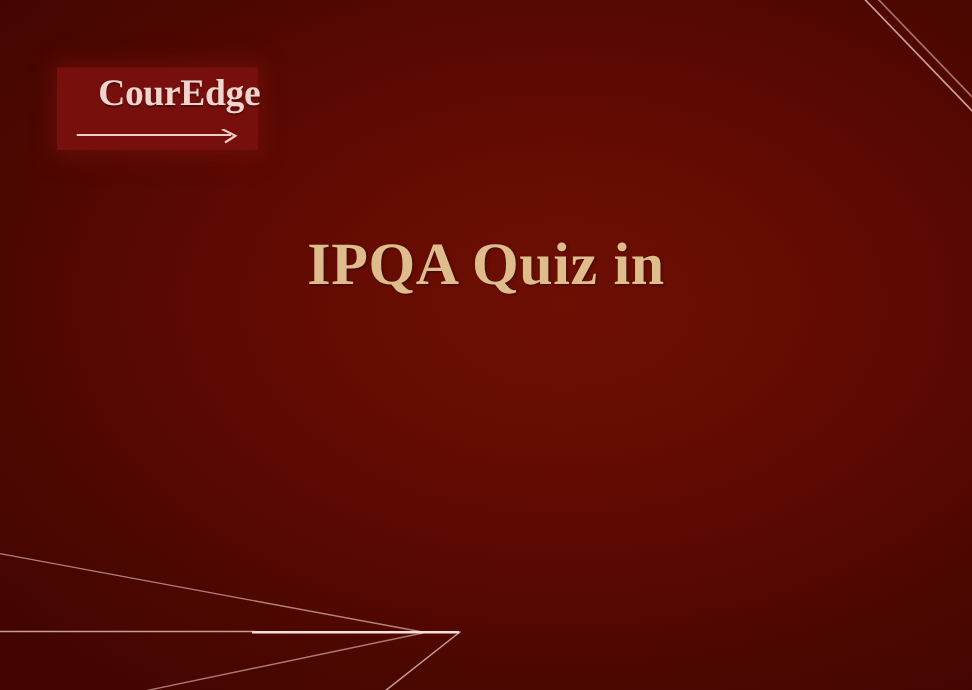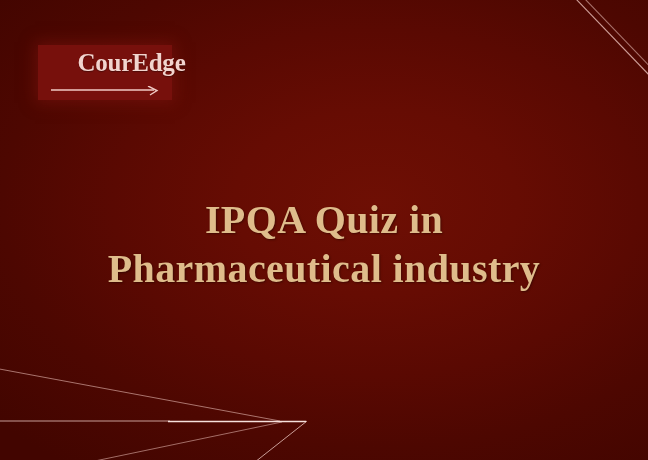--- a/index.html
+++ b/index.html
@@ -40,21 +40,21 @@
   }
   .logo-inner {
     position: absolute;
     left: 0;
     top: 0;
     width: 134px;
     height: 55px;
   }
   .logo-word {
     position: absolute;
-    left: 16px;
+    left: 4px;
     top: 4px;
     width: 155px;
     text-align: center;
     font-size: 25px;
     font-weight: bold;
     letter-spacing: -0.2px;
     color: #f2d4ce;
     text-shadow: 0 1px 1px rgba(0,0,0,0.35);
     white-space: nowrap;
   }
@@ -75,21 +75,20 @@
     text-align: center;
     color: #dfbc8b;
     font-weight: bold;
     line-height: 1.22;
     text-shadow: 1px 1px 2px rgba(0,0,0,0.35);
   }
   .headline .line1 {
     display: block;
     font-size: 40px;
     letter-spacing: 0.4px;
-    margin-top: 44px;
   }
   .headline .line2 {
     display: block;
     font-size: 40px;
     letter-spacing: 0.4px;
   }
 
   
   .tagline {
     position: absolute;
@@ -132,17 +131,16 @@
       <div class="logo-word">CourEdge</div>
       <svg class="logo-underline" viewBox="0 0 108 10">
         <line x1="0" y1="4" x2="103" y2="4" stroke="#f0cac4" stroke-width="1.4"></line>
         <polyline points="97,0 106,4.5 99,9" fill="none" stroke="#f0cac4" stroke-width="1.4"></polyline>
       </svg>
     </div>
   </div>
 
   <div class="headline">
     <span class="line1">IPQA Quiz in</span>
-    <span class="line2">Pharmaceutical industry</span>
   </div>
 
 
 </div>
 
 </body></html>

